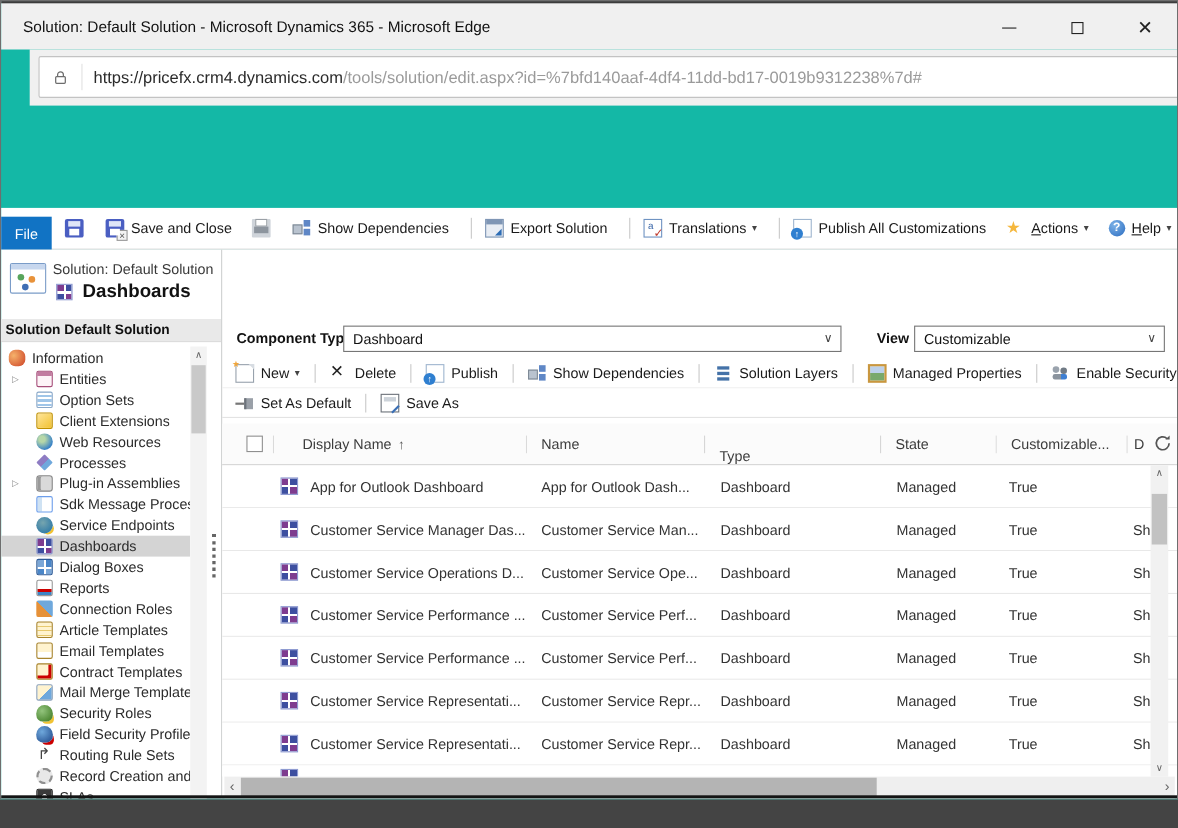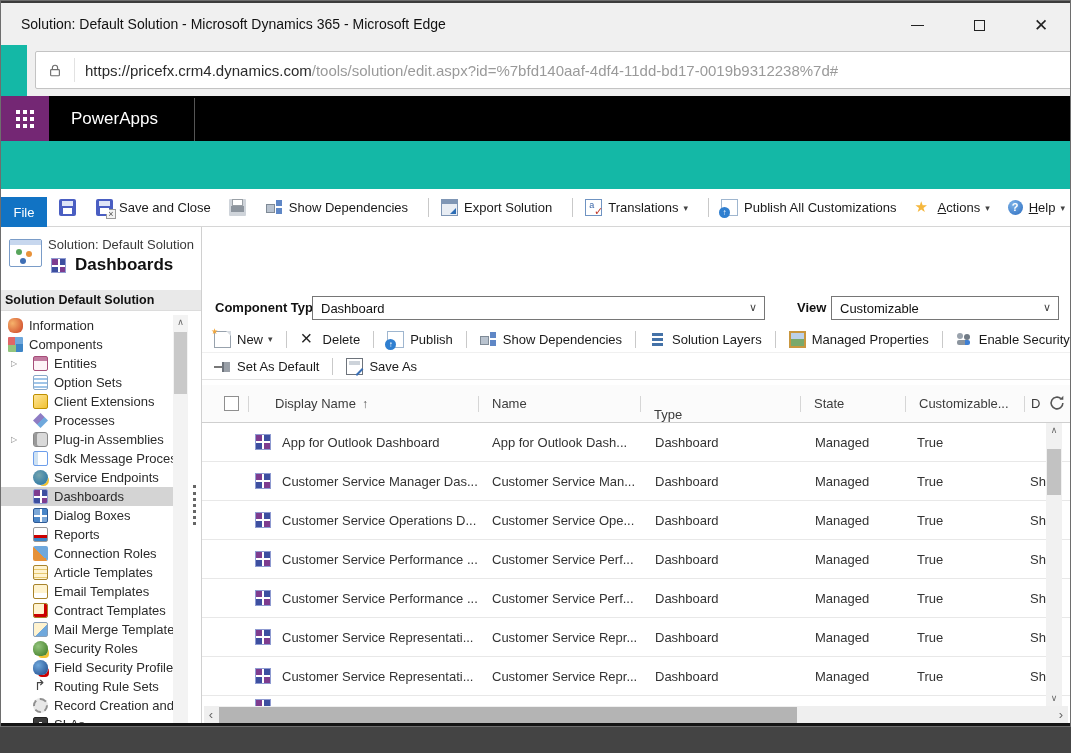--- a/index.html
+++ b/index.html
@@ -248,37 +248,20 @@
         <svg width="14" height="15" viewBox="0 0 16 16">
             <rect x="3" y="7" width="10" height="7" rx="1" fill="none" stroke="#6d6d6d" stroke-width="1.3"></rect>
             <path d="M5 7V5a3 3 0 0 1 6 0v2" fill="none" stroke="#6d6d6d" stroke-width="1.3"></path>
           </svg>
       </span>
       <span class="url-divider"></span>
       <span class="url-text"><span class="url-host">https://pricefx.crm4.dynamics.com</span><span class="url-path">/tools/solution/edit.aspx?id=%7bfd140aaf-4df4-11dd-bd17-0019b9312238%7d#</span></span>
     </div>
   </div>
 
-  <div class="app-bar">
-    <div class="waffle-btn">
-      <span class="waffle-icon">
-          <i></i>
-          <i></i>
-          <i></i>
-          <i></i>
-          <i></i>
-          <i></i>
-          <i></i>
-          <i></i>
-          <i></i>
-        </span>
-    </div>
-    <span class="brand">PowerApps</span>
-    <span class="app-bar-divider"></span>
-  </div>
 
   <div class="command-bar">
     <div class="file-tab">
         <span>File</span>
       </div>
     <div class="cb-item icon-only">
         <span class="cb-ico ico-save"></span>
       </div>
     <div class="cb-item">
         <span class="cb-ico ico-save">
@@ -331,44 +314,44 @@
       </div>
     </div>
     <div class="section-bar">Solution Default Solution</div>
     <div class="tree">
   <div class="tree-item">
 
     <span class="tico" data-icon="information-icon"></span>
     <span class="tree-label">Information</span>
   </div>
 
-  <div class="tree-item">
-
-    <span class="tico" data-icon="components-icon"></span>
-    <span class="tree-label">Components</span>
-  </div>
 
   <div class="tree-item indented">
     <span class="tree-arrow visible">▷</span>
     <span class="tico" data-icon="entities-icon"></span>
     <span class="tree-label">Entities</span>
   </div>
 
   <div class="tree-item indented">
     <span class="tree-arrow">▷</span>
     <span class="tico" data-icon="option-sets-icon"></span>
     <span class="tree-label">Option Sets</span>
   </div>
 
   <div class="tree-item indented">
     <span class="tree-arrow">▷</span>
     <span class="tico" data-icon="client-extensions-icon"></span>
     <span class="tree-label">Client Extensions</span>
   </div>
 
+  <div class="tree-item indented">
+    <span class="tree-arrow">▷</span>
+    <span class="tico" data-icon="web-resources-icon"></span>
+    <span class="tree-label">Web Resources</span>
+  </div>
 
   <div class="tree-item indented">
     <span class="tree-arrow">▷</span>
     <span class="tico" data-icon="processes-icon"></span>
     <span class="tree-label">Processes</span>
   </div>
 
   <div class="tree-item indented">
     <span class="tree-arrow visible">▷</span>
     <span class="tico" data-icon="plugin-assemblies-icon"></span>

